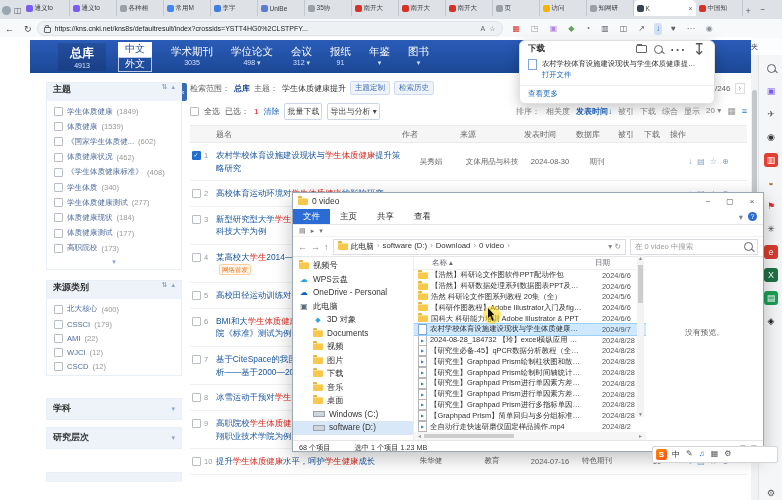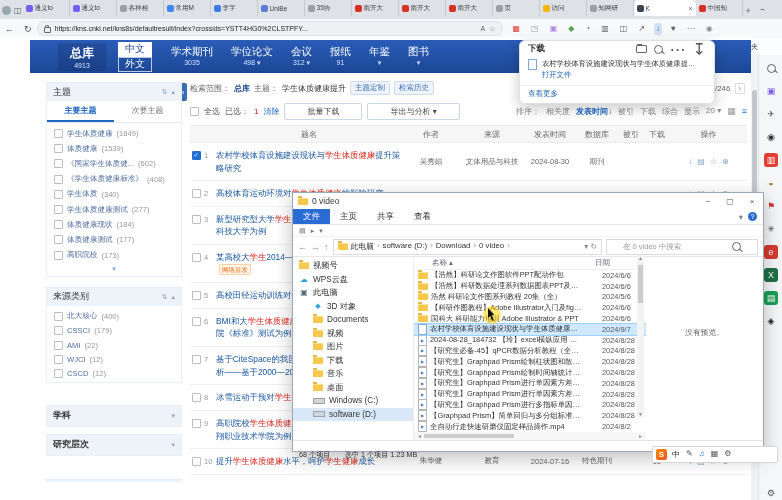--- a/index.html
+++ b/index.html
@@ -55,48 +55,48 @@
   .cnav-item .c{font-size:7px;color:#cfe0ff;line-height:1.2}
   .crumbs{left:190px;top:41px;right:6px;height:20px;display:flex;align-items:center;font-size:8px;color:#666;gap:4px}
   .crumbs b{color:#1c4795}
   .cbtn{border:1px solid #cfdcf0;background:#eef3fb;color:#3f6db3;padding:1px 4px;border-radius:2px;font-size:7.5px}
   .found{margin-left:auto;display:flex;align-items:center;gap:4px}
   .found .red{color:#c33}
   .pgbox{border:1px solid #ddd;padding:0 3px;color:#888;font-size:7.5px}
   
   #sidebar{left:46px;top:45px;width:136px}
   .sec{background:#f8fbfe;border:1px solid #e9eff8;margin-bottom:0}
-  .sec-h{height:18px;display:flex;align-items:center;padding:0 6px;font-size:9px;font-weight:normal;color:#333;background:#eef3fa}
+  .sec-h{height:18px;display:flex;padding:0 6px;font-size:9px;font-weight:bold;color:#333;background:#eef3fa}
   .sec-h .r{margin-left:auto;color:#8fa6c4;font-size:7px;display:flex;gap:4px}
   .side-tabs{display:flex;background:#fff;border-bottom:1px solid #e7e7e7}
   .side-tab{flex:1;text-align:center;font-size:8px;color:#777;padding:4px 0}
   .side-tab.active{color:#1e66c1;border-bottom:2px solid #1e66c1;font-weight:bold}
   .topics{background:#fff;padding:3px 0 1px}
   .topic{display:flex;align-items:center;gap:4px;padding:2.6px 7px;font-size:7.6px;color:#4f6d9e;white-space:nowrap}
   .topic .cnt{color:#999}
   .cb{width:7px;height:7px;border:1px solid #b9bec6;border-radius:1px;background:#fff;flex:none;position:relative}
   .cb.on{background:#1e6fd0;border-color:#1e6fd0}
   .cb.on::after{content:"✓";position:absolute;left:0.5px;top:-1.5px;color:#fff;font-size:6px}
   .expand{background:#fff;text-align:center;color:#7ba2d6;font-size:7px;padding:1px 0 3px}
   .gap{height:10px}
   .colhead{height:20px;display:flex;align-items:center;padding:0 6px;font-size:9px;font-weight:bold;color:#333;background:#eef3fa;border:1px solid #e9eff8}
   .colhead .r{margin-left:auto;color:#8fa6c4;font-size:7px;display:flex;gap:5px;font-weight:normal}
   #collapse{left:178px;top:46px;width:9px;height:18px;background:#3a6cb4;color:#fff;font-size:7px;display:flex;align-items:center;justify-content:center;border-radius:0 2px 2px 0}
   
   #results{left:190px;top:64px;width:557px}
   .rtool{height:20px;display:flex;align-items:center;font-size:8px;color:#555;gap:5px}
   .rtool .lk{color:#1e66c1}
   .rtool .red{color:#e60012}
-  .rbtn{border:1px solid #ccd6e4;background:#fff;padding:2px 22px;border-radius:2px;color:#444;font-size:8px}
+  .rbtn{border:1px solid #ccd6e4;background:#fff;padding:2px 2px;border-radius:2px;color:#444;font-size:8px}
   .rtool .sorts{margin-left:auto;display:flex;gap:6px;color:#888}
   .sort.active{color:#1e66c1;font-weight:bold}
   .viewico{font-size:9px;color:#999}
   .viewico.on{color:#1e6fd0}
   .thead{display:grid;grid-template-columns:26px 186px 58px 64px 52px 42px 26px 26px 1fr;height:16px;align-items:center;background:#f6f6f6;border-top:1px solid #ebebeb;border-bottom:1px solid #ebebeb;font-size:8px;color:#666;margin-top:4px}
-  .thead span{text-align:center}
+  .thead span{}
   .rrow{display:grid;grid-template-columns:26px 186px 58px 64px 52px 42px 26px 26px 1fr;align-items:center;border-bottom:1px solid #f1f1f1;padding:6px 0;font-size:7.5px;color:#666}
   .rrow .sel{display:flex;gap:3px;align-items:flex-start;justify-content:flex-start;padding-left:2px;align-self:start;margin-top:2px}
   .rrow .num{color:#999;font-size:7.5px}
   .rrow .title{font-size:8.4px;color:#1a57a0;line-height:1.5;align-self:start}
   .wtag{display:inline-block;margin-left:3px;color:#ff6a00;border:1px solid #ffcf9e;background:#fff7ef;border-radius:2px;font-size:6.5px;padding:0 2px;vertical-align:1px}
   .wtag:empty{display:none}
   .rrow .cell{text-align:center;white-space:nowrap;overflow:hidden}
   .ops{display:flex;gap:5px;justify-content:center;color:#7a9cc6;font-size:8px}
   
   #explorer{left:292px;top:192px;width:470px;height:258px;background:#fff;border:1px solid #9aa7b4;box-shadow:0 6px 18px rgba(0,0,0,.25);z-index:30;font-size:8px}
@@ -107,21 +107,21 @@
   .xmenu .mi{padding:0 10px;height:15px;display:flex;align-items:center}
   .xmenu .mi.active{background:#2b6cd4;color:#fff}
   .xmenu .mr{margin-left:auto;display:flex;align-items:center;gap:5px;padding-right:6px;color:#888}
   .helpdot{width:9px;height:9px;border-radius:50%;background:#2b6cd4;color:#fff;font-size:7px;display:flex;align-items:center;justify-content:center}
   .xqat{height:11px;display:flex;align-items:center;gap:5px;padding-left:6px;color:#777;font-size:7px;border-bottom:1px solid #f2f2f2}
   .xaddr{height:19px;display:flex;align-items:center;gap:4px;padding:0 5px;border-bottom:1px solid #e7e7e7}
   .xaddr .nv{color:#8a9098;font-size:9px}
   .crumbbar{flex:1;height:14px;border:1px solid #d9dde2;display:flex;align-items:center;gap:3px;padding:0 4px;font-size:7.8px;color:#333;overflow:hidden;white-space:nowrap}
   .crumbbar .sep{color:#999}
   .crumbbar .tail{margin-left:auto;color:#888}
-  .xsearch{width:118px;height:14px;border:1px solid #d9dde2;display:flex;align-items:center;padding:0 16px;gap:3px;color:#999;font-size:7.5px}
+  .xsearch{width:118px;height:14px;border:1px solid #d9dde2;display:flex;align-items:center;padding:0 4px;gap:3px;color:#999;font-size:7.5px}
   .xsearch .isearch{margin-left:auto}
   .xbody{display:flex;height:183px}
   .xnav{width:120px;border-right:1px solid #eee;padding-top:2px;overflow:hidden}
   .xnav-row{height:13.5px;display:flex;align-items:center;gap:4px;font-size:8.2px;color:#333;padding-left:6px;white-space:nowrap}
   .xnav-row.ind{padding-left:20px}
   .xnav-row.sel{background:#d9e8f8}
   .nico{width:10px;height:9px;display:inline-flex;align-items:center;justify-content:center;flex:none;font-size:8px}
   .nico.fold{background:#f7c84c;height:7px;border-radius:1px;box-shadow:inset 0 1px 0 #fbe08e;position:relative}
   .nico.fold::before{content:"";position:absolute;top:-2px;left:0;width:4px;height:2px;background:#e8b33c;border-radius:1px 1px 0 0}
   .nico.cloud::before{content:"☁";color:#2da3e2}
@@ -139,21 +139,21 @@
   .frow{height:10.8px;display:flex;align-items:center;gap:3px;padding-left:4px;font-size:7.4px;color:#333;white-space:nowrap}
   .frow .nm{max-width:152px;overflow:hidden;text-overflow:ellipsis}
   .frow .dt{margin-left:auto;width:44px;color:#555}
   .frow.sel{background:#cde8ff;outline:1px solid #9bd1ff}
   .xlscroll{position:absolute;left:344px;top:62px;width:7px;height:162px;background:#f3f3f3}
   .xlscroll .th{position:absolute;left:1px;top:10px;width:5px;height:38px;background:#cdcdcd}
   .xlscroll .ar{position:absolute;left:0;width:7px;text-align:center;font-size:5px;color:#888}
   .hscroll{height:8px;background:#f6f6f6;display:flex;align-items:center;padding:0 3px;gap:2px;color:#999;font-size:5px}
   .hscroll .hth{width:90px;height:4px;background:#cdcdcd}
   .xprev{flex:1;display:flex;align-items:flex-start;justify-content:center;color:#666;font-size:7.8px;padding-top:70px}
-  .xstatus{height:13px;border-top:1px solid #e5e5e5;display:flex;align-items:center;gap:14px;padding:7px 6px;font-size:7.2px;color:#333}
+  .xstatus{height:13px;border-top:1px solid #e5e5e5;display:flex;align-items:center;gap:24px;padding:0 6px;font-size:7.2px;color:#333}
   .xstatus .vics{margin-left:auto;display:flex;gap:4px;color:#888;font-size:7px}
   
   #dlpopup{left:519px;top:40px;width:194px;height:62px;background:#fff;border:1px solid #e0e0e0;border-radius:6px;box-shadow:0 4px 14px rgba(0,0,0,.22);z-index:35;overflow:hidden}
   .dph{height:16px;display:flex;align-items:center;padding:0 8px;gap:7px}
   .dph .t{font-size:8.5px;font-weight:bold;color:#333}
   .dph .r{margin-left:auto;display:flex;gap:7px;align-items:center;color:#555}
   .ifolder{width:9px;height:6px;border:1px solid #666;border-radius:1px;position:relative}
   .ifolder::before{content:"";position:absolute;top:-2px;left:0;width:3px;height:1px;border:1px solid #666;border-bottom:none}
   .dpi{display:flex;gap:5px;padding:2px 8px;align-items:flex-start}
   .dpi .nm{font-size:7.3px;color:#333;white-space:nowrap;overflow:hidden;text-overflow:ellipsis;width:158px}
@@ -427,45 +427,45 @@
 
   <div id="sidebar" class="abs">
     <div class="sec">
       <div class="sec-h">
         <span>主题</span>
         <span class="r">
             <span>⇅</span>
             <span>▴</span>
           </span>
       </div>
-      <div class="side-tabs">
-
-      <div class="side-tab active">主要主题</div>
-          <div class="side-tab">次要主题</div>
-        </div>
       <div class="topics">
 
           <div class="topic">
             <span class="cb"></span>
             <span>学生体质健康</span>
             <span class="cnt">(1849)</span>
           </div>
 
           <div class="topic">
             <span class="cb"></span>
             <span>体质健康</span>
             <span class="cnt">(1539)</span>
           </div>
 
           <div class="topic">
             <span class="cb"></span>
             <span>《国家学生体质健...</span>
             <span class="cnt">(602)</span>
           </div>
 
+          <div class="topic">
+            <span class="cb"></span>
+            <span>体质健康状况</span>
+            <span class="cnt">(462)</span>
+          </div>
 
           <div class="topic">
             <span class="cb"></span>
             <span>《学生体质健康标准》</span>
             <span class="cnt">(408)</span>
           </div>
 
           <div class="topic">
             <span class="cb"></span>
             <span>学生体质</span>
@@ -894,20 +894,24 @@
         <div class="xnav-row">
           <span class="nico fold"></span>
           <span>视频号</span>
         </div>
 
         <div class="xnav-row">
           <span class="nico cloud"></span>
           <span>WPS云盘</span>
         </div>
 
+        <div class="xnav-row">
+          <span class="nico cloud2"></span>
+          <span>OneDrive - Personal</span>
+        </div>
 
         <div class="xnav-row">
           <span class="nico pc"></span>
           <span>此电脑</span>
         </div>
 
         <div class="xnav-row ind">
           <span class="nico obj"></span>
           <span>3D 对象</span>
         </div>

